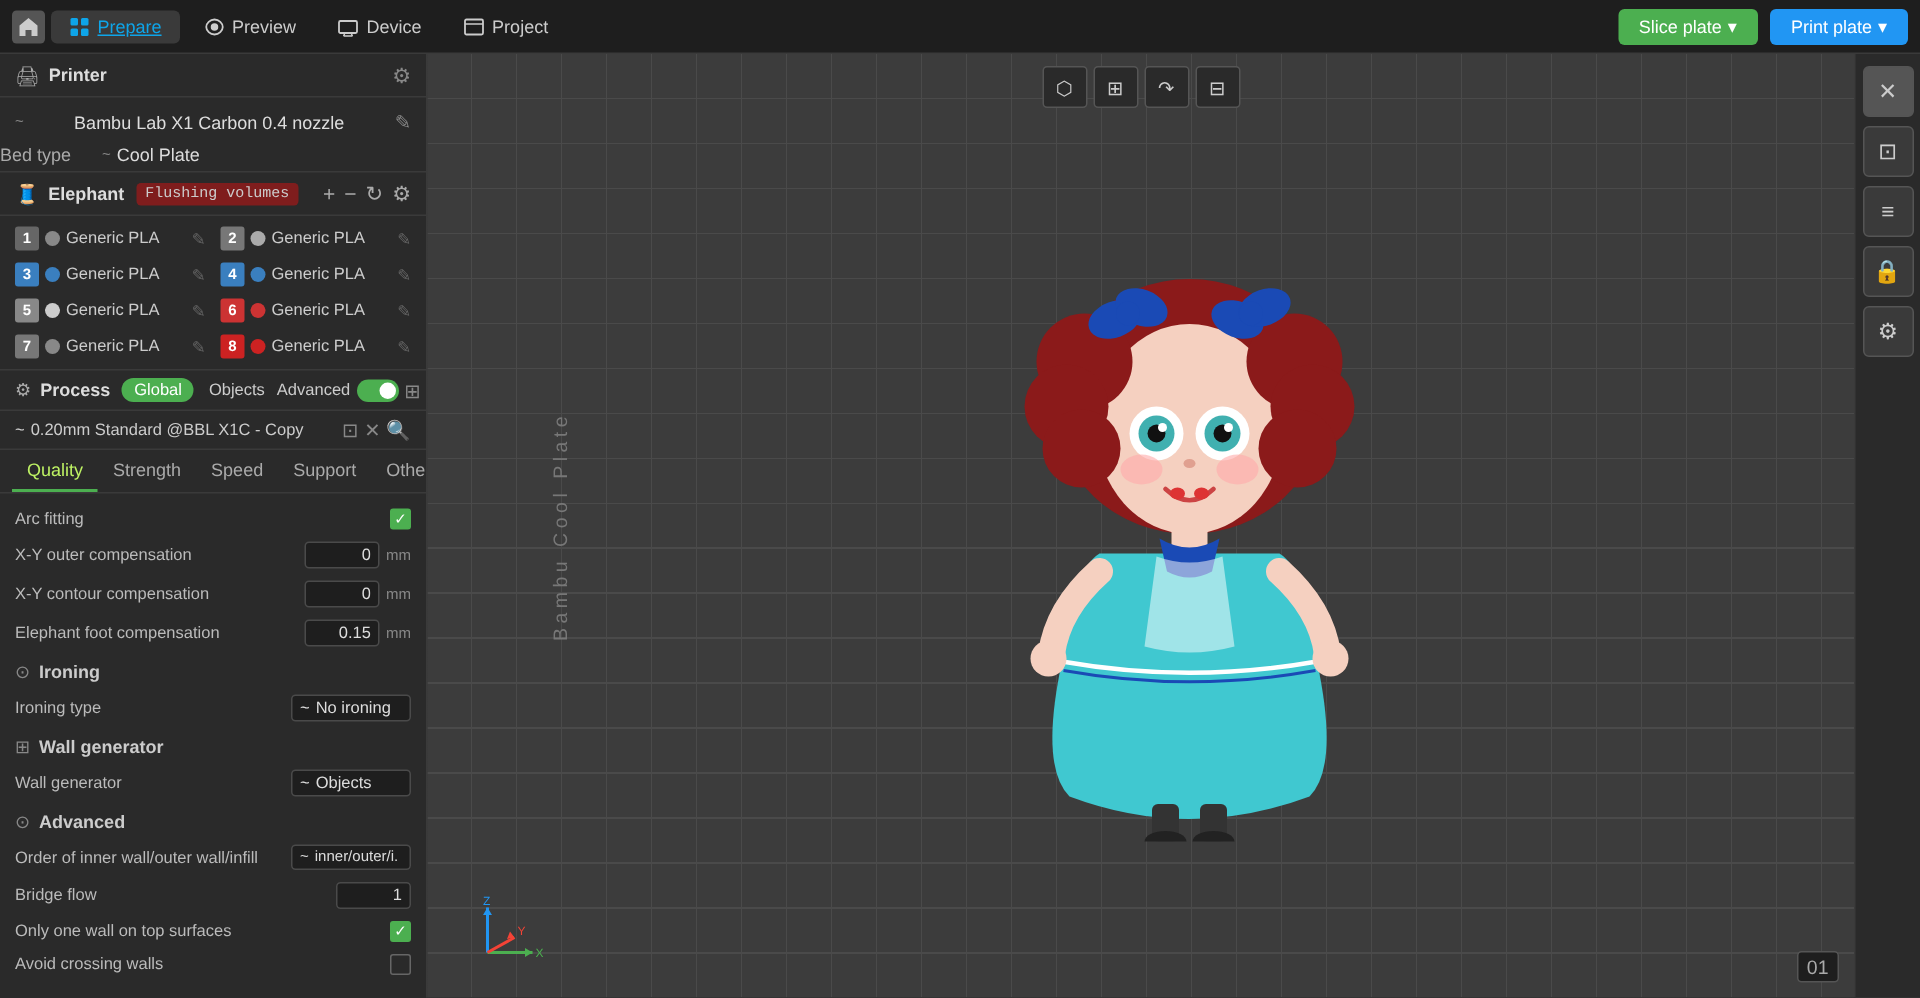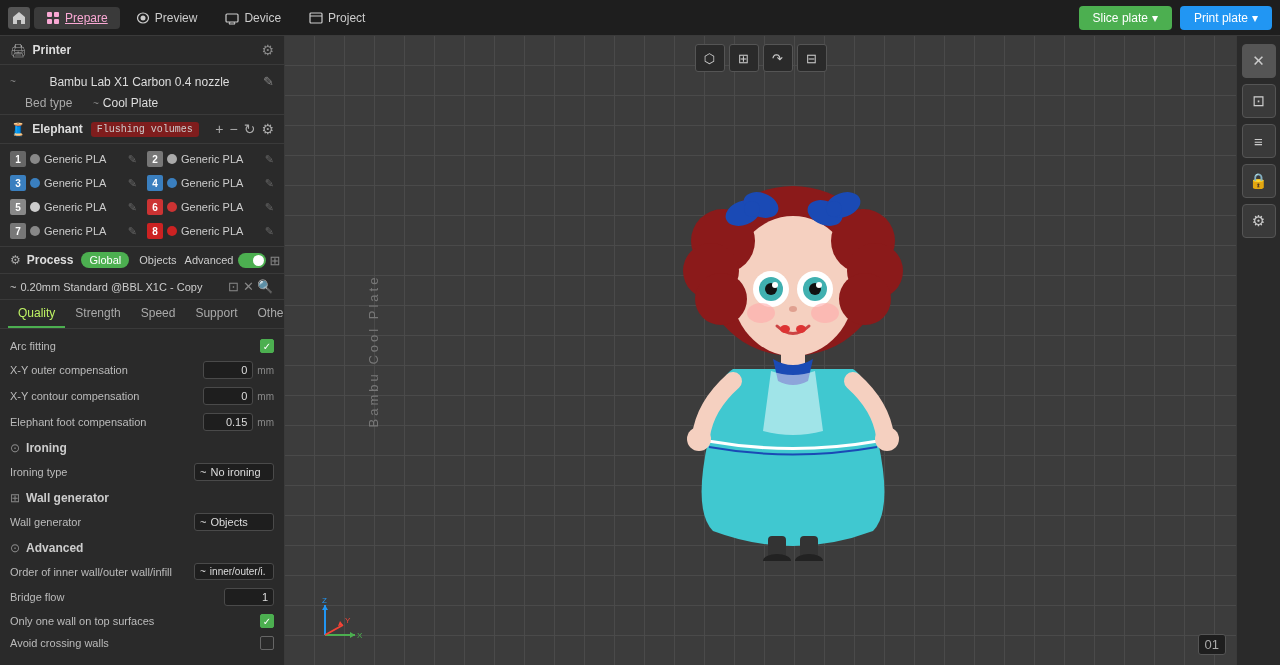--- a/index.html
+++ b/index.html
@@ -1,21 +1,21 @@
 <!DOCTYPE html>
 <html><head>
   <meta charset="utf-8">
   <style>
     * { box-sizing: border-box; margin: 0; padding: 0; }
     body { font-family: -apple-system, BlinkMacSystemFont, 'Segoe UI', sans-serif; font-size: 12px; background: #2b2b2b; color: #e0e0e0; display: flex; flex-direction: column; height: 665px; overflow: hidden; }
     
     
     .top-bar { display: flex; align-items: center; background: #1e1e1e; height: 36px; padding: 0 8px; gap: 4px; border-bottom: 1px solid #3a3a3a; }
     .top-bar-btn { display: flex; align-items: center; gap: 5px; padding: 4px 12px; border-radius: 4px; cursor: pointer; font-size: 12px; color: #ccc; background: transparent; border: none; }
-    .top-bar-btn.active { background: #3a3a3a; color: #f9a8d4; text-decoration: underline; }
+    .top-bar-btn.active { background: #3a3a3a; color: #0ea5e9; text-decoration: underline; }
     .top-bar-btn svg { width: 14px; height: 14px; }
     .top-bar-right { margin-left: auto; display: flex; gap: 8px; }
     .slice-btn { background: #4caf50; color: #fff; border: none; padding: 5px 14px; border-radius: 4px; cursor: pointer; font-size: 12px; display: flex; align-items: center; gap: 4px; }
     .print-btn { background: #2196f3; color: #fff; border: none; padding: 5px 14px; border-radius: 4px; cursor: pointer; font-size: 12px; display: flex; align-items: center; gap: 4px; }
     .home-icon { width: 22px; height: 22px; background: #555; border-radius: 3px; display: flex; align-items: center; justify-content: center; cursor: pointer; }
 
     
     .main { display: flex; flex: 1; overflow: hidden; }
 
     
@@ -28,21 +28,21 @@
     .section-header .icon { margin-right: 6px; color: #aaa; font-size: 13px; }
     .section-title { font-size: 12px; font-weight: 600; color: #ddd; }
     .section-actions { margin-left: auto; display: flex; gap: 6px; }
     .section-actions span { color: #888; cursor: pointer; font-size: 14px; }
 
     .printer-info { padding: 6px 10px 0 10px; }
     .printer-name-row { display: flex; align-items: center; justify-content: space-between; padding: 3px 0; }
     .printer-name { font-size: 12px; color: #ddd; }
     .edit-icon { color: #888; cursor: pointer; font-size: 13px; }
 
-    .bed-row { display: flex; align-items: center; padding: 4px 25px; gap: 8px; }
+    .bed-row { display: flex; align-items: center; padding: 4px 0; gap: 8px; }
     .bed-label { font-size: 12px; color: #aaa; min-width: 60px; }
     .bed-value { font-size: 12px; color: #ddd; display: flex; align-items: center; gap: 4px; }
     .caret { color: #888; font-size: 10px; }
 
     
     .filament-header { display: flex; align-items: center; padding: 6px 10px; border-top: 1px solid #3a3a3a; border-bottom: 1px solid #3a3a3a; }
     .filament-title { font-size: 12px; font-weight: 600; color: #ddd; margin-left: 6px; }
     .flushing-btn { margin-left: 8px; background: #7f1d1d; border: none; border-radius: 3px; color: #ccc; font-size: 10px; padding: 2px 6px; cursor: pointer; font-family: Liberation Mono, monospace; }
     .filament-actions { margin-left: auto; display: flex; gap: 6px; align-items: center; }
     .filament-actions span { color: #aaa; cursor: pointer; font-size: 14px; }

